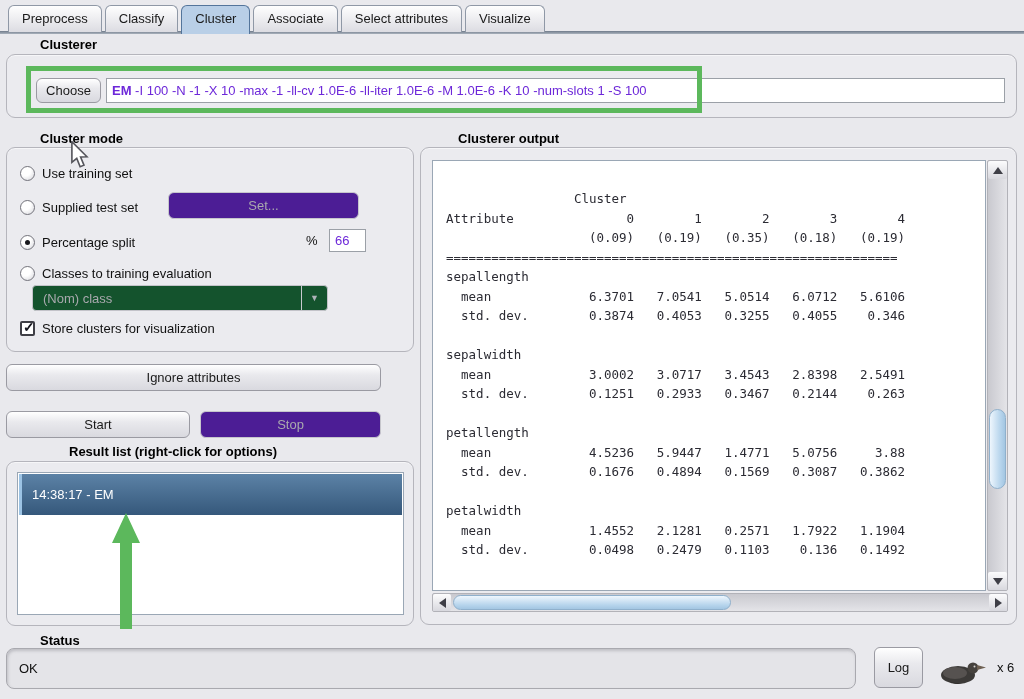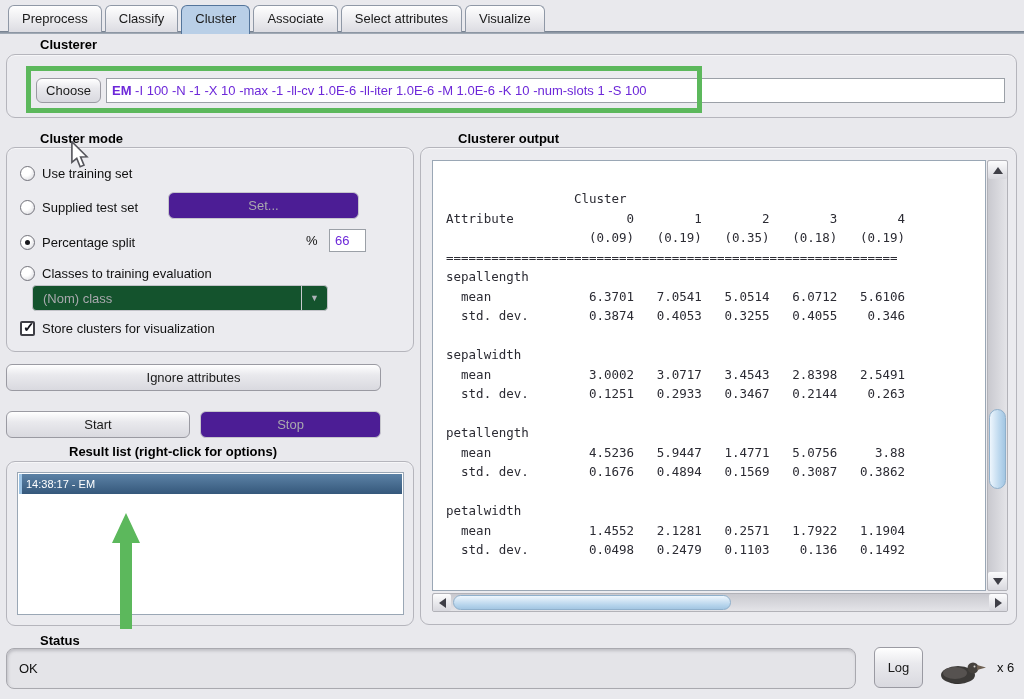--- a/index.html
+++ b/index.html
@@ -45,23 +45,23 @@
                         font-weight:bold; color:#14141c; }
   .combo { position:absolute; left:24px; top:285px; width:296px; height:26px; background:#14532d;
            border:1px solid #c3c3c9; border-radius:4px; display:flex; align-items:center;margin-left:8px; }
   .combo .txt { flex:1; padding-left:10px; font-size:13px; color:#a9a9ae; }
   .combo .arrow-btn { width:26px; height:100%; border-left:1px solid #c9c9cf; display:flex;
                       align-items:center; justify-content:center; color:#aeb2b8; font-size:9px; }
 
   
   .listbox { position:absolute; left:17px; top:472px; width:387px; height:143px; background:#fff;
              border:1px solid #9aa7b5; }
-  .list-item-selected { height:20px; margin:1px; background:linear-gradient(#5c82a6,#35587b);
-                        border-left:3px solid #9cc3e4; color:#fff; font-size:11px;
-                        display:flex; align-items:center; padding-left:4px; }
+  .list-item-selected { height:41px; margin:1px; background:linear-gradient(#5c82a6,#35587b);
+                        border-left:3px solid #9cc3e4; color:#fff; font-size:13px;
+                        display:flex; align-items:center; padding-left:10px; }
 
   
   .green-arrow { position:absolute; left:106px; top:513px; width:40px; height:116px; z-index:3; }
 
   
   .output-area { position:absolute; left:432px; top:160px; width:554px; height:431px; background:#fff;
                  border:1px solid #9aa7b5; overflow:hidden; }
   .output-pre { font-family:"DejaVu Sans Mono","Liberation Mono",monospace; font-size:12.5px;
                 line-height:19.5px; color:#2b2b33; white-space:pre; padding:28px 0 0 13px; }
   .vscroll { position:absolute; left:987px; top:160px; width:21px; height:431px;

